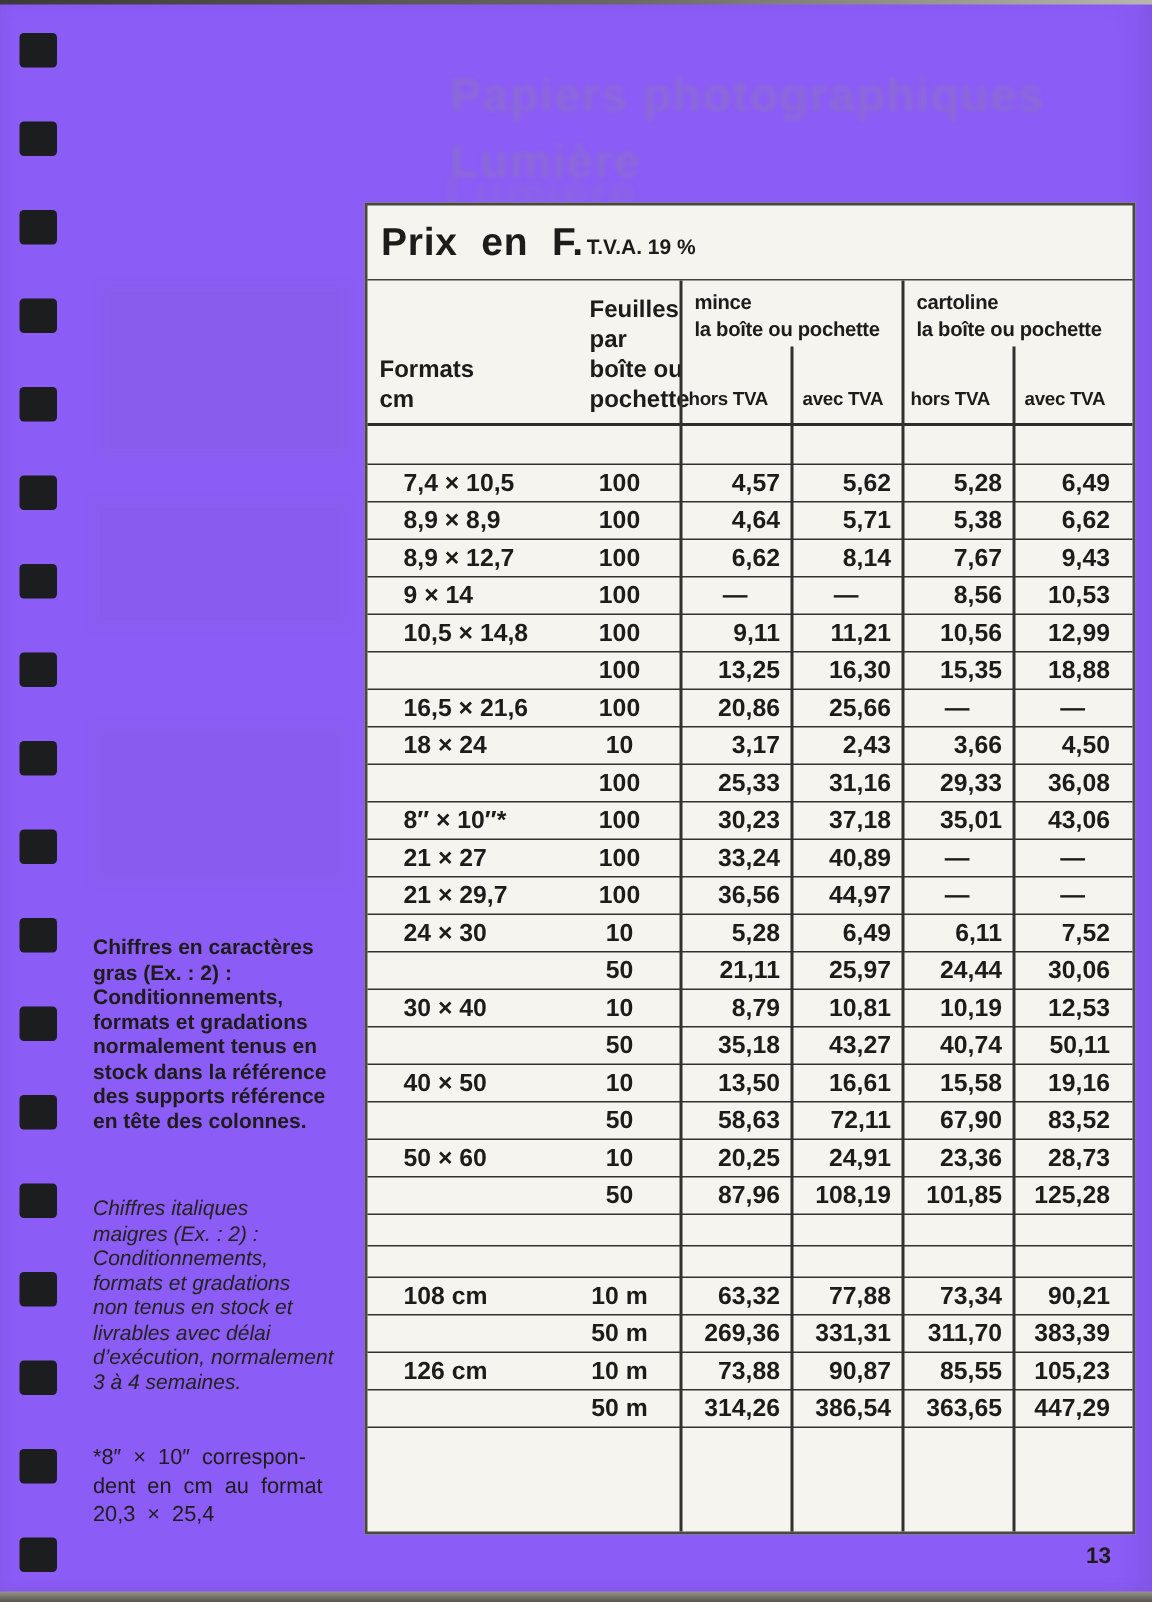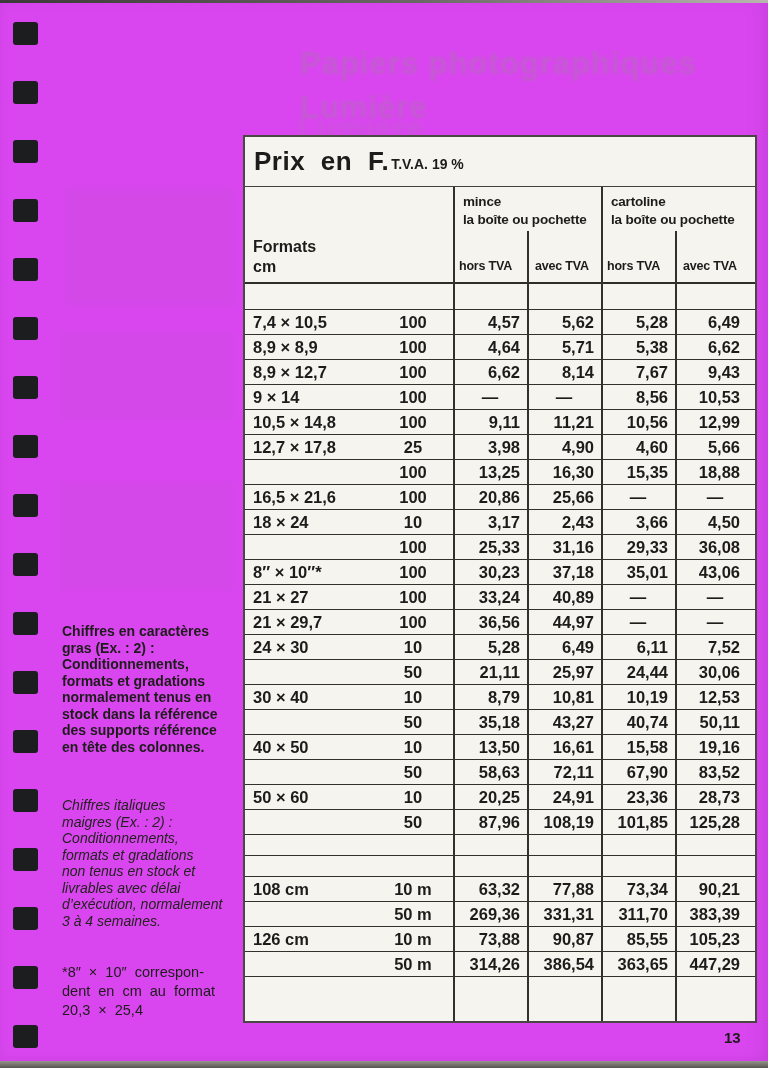--- a/index.html
+++ b/index.html
@@ -5,21 +5,21 @@
   * { margin: 0; padding: 0; box-sizing: border-box; }
   html,body { width: 768px; height: 1068px; }
   body {
     font-family: "Liberation Sans", "DejaVu Sans", sans-serif;
     background: #dcd9d4;
     color: #1d1c1a;
     overflow: hidden;
   }
   .page {
     position: relative; width: 768px; height: 1068px;
-    background: #d946ef;
+    background: #8b5cf6;
     box-shadow: inset -10px 0 18px rgba(0,0,0,0.045), inset 0 -8px 12px rgba(0,0,0,0.05);
     overflow: hidden;
   }
   .edge-top { position:absolute; left:0; top:0; width:100%; height:3px;
     background: linear-gradient(90deg,#3c3a38 0%, #6b6965 55%, #b9b6b0 100%); }
   .edge-bottom { position:absolute; left:0; bottom:0; width:100%; height:7px;
     background: linear-gradient(#97948e, #57544f); }
 
   
   .bind-sq { position:absolute; left:13px; width:25px; height:23px;
@@ -43,21 +43,21 @@
 
   .vline { position:absolute; width:1.5px; background:#33312d; bottom:0; z-index:2; }
   .vl-a { left:208px; top:50px; }
   .vl-b { left:282px; top:94px; }
   .vl-c { left:356px; top:50px; }
   .vl-d { left:430px; top:94px; }
 
   .t-row { display:grid; grid-template-columns:128px 80px 74px 74px 74px 80px;
     border-bottom:1.5px solid #33312d; height:25px; align-items:center; }
   .t-row > div { font-weight:700; font-size:16.5px; line-height:23px; white-space:nowrap; }
-  .c-format { padding-left:8px; text-align:left; }
+  .c-format { padding-left:24px; text-align:left; }
   .c-qty    { text-align:center; }
   .c-price  { text-align:right; padding-right:7px; }
   .c-last   { padding-right:15px; }
   .c-dash   { text-align:center; padding-right:0; font-weight:700; }
 
   .title-row { height:50px; border-bottom:1.5px solid #44423d;
     display:flex; align-items:center; padding-left:9px; }
   .title-main { font-size:26px; font-weight:700; word-spacing:8px; letter-spacing:.5px; }
   .title-vat  { font-size:14px; font-weight:700; margin-left:2px; margin-top:5px; }
 
@@ -132,20 +132,26 @@
       <div class="title-row">
         <span class="title-main">Prix en F.</span>
         <span class="title-vat">T.V.A. 19 %</span>
       </div>
 
       <div class="header-row">
         <div class="h-formats">
           <div>Formats</div>
           <div>cm</div>
         </div>
+        <div class="h-feuilles">
+          <div>Feuilles</div>
+          <div>par</div>
+          <div>boîte ou</div>
+          <div>pochette</div>
+        </div>
         <div class="h-group h-group-mince">
           <div>mince</div>
           <div>la boîte ou pochette</div>
         </div>
         <div class="h-group h-group-cart">
           <div>cartoline</div>
           <div>la boîte ou pochette</div>
         </div>
         <div class="h-tva h-mht">hors TVA</div>
         <div class="h-tva h-mtt">avec TVA</div>
@@ -188,28 +194,20 @@
             <div class="c-price">8,56</div>
             <div class="c-price c-last">10,53</div>
           </div>
           <div class="t-row">
             <div class="c-format">10,5 × 14,8</div>
             <div class="c-qty">100</div>
             <div class="c-price">9,11</div>
             <div class="c-price">11,21</div>
             <div class="c-price">10,56</div>
             <div class="c-price c-last">12,99</div>
-          </div>
-          <div class="t-row">
-            <div class="c-format">12,7 × 17,8</div>
-            <div class="c-qty">25</div>
-            <div class="c-price">3,98</div>
-            <div class="c-price">4,90</div>
-            <div class="c-price">4,60</div>
-            <div class="c-price c-last">5,66</div>
           </div>
           <div class="t-row">
             <div class="c-format"></div>
             <div class="c-qty">100</div>
             <div class="c-price">13,25</div>
             <div class="c-price">16,30</div>
             <div class="c-price">15,35</div>
             <div class="c-price c-last">18,88</div>
           </div>
           <div class="t-row">

